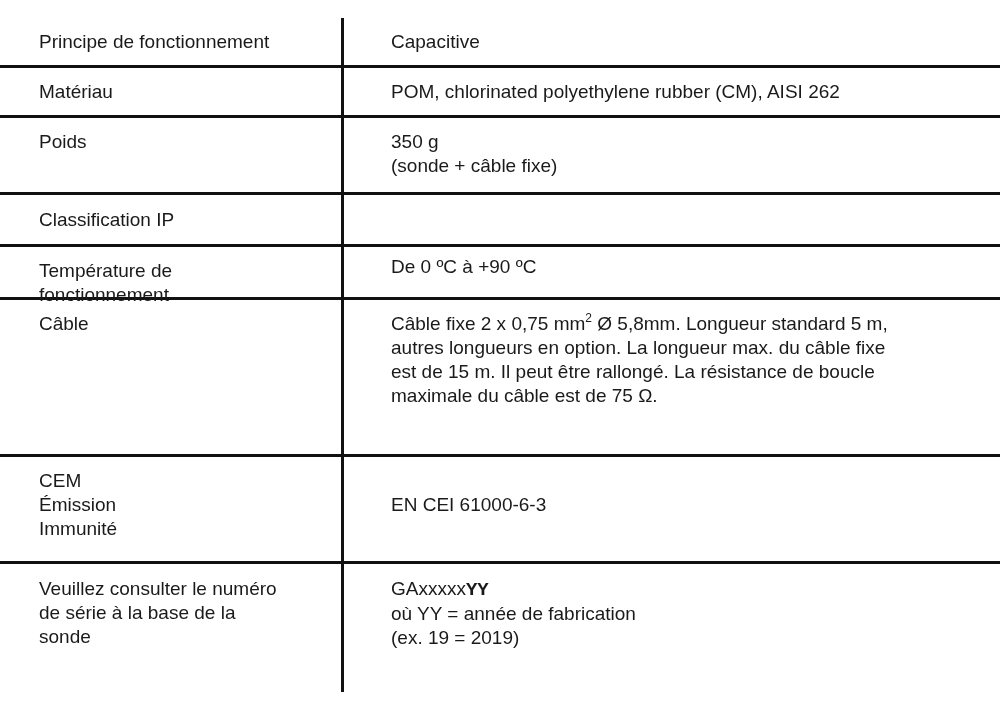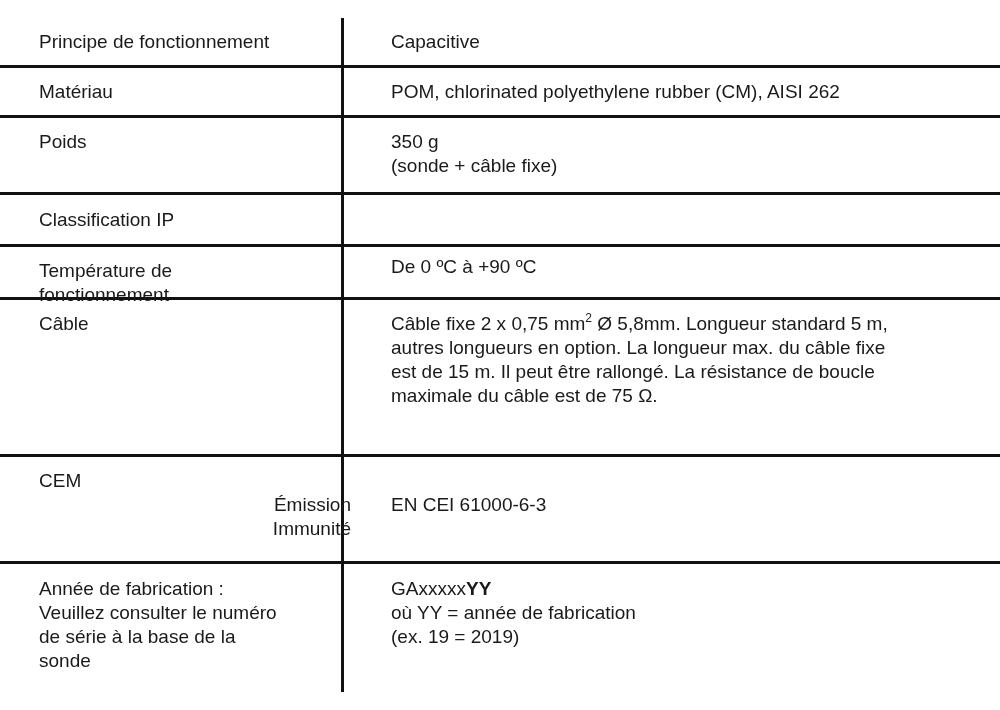--- a/index.html
+++ b/index.html
@@ -46,23 +46,23 @@
       left: 11px;
       width: 320px;
       margin-left: 28px;
     }
     .value-cell {
       left: 355px;
       width: 640px;
       margin-left: 36px;
     }
     .line { display: block; white-space: nowrap; }
-    .right { text-align: right; display: block; padding-right: 8px; }
+    .right { display: block; padding-right: 8px; }
     sup { font-size: 12px; line-height: 0; position: relative; top: -1px; }
-    b { font-weight: bold; }
+    b { font-weight: bold; font-family: Liberation Mono, monospace; }
   </style>
 </head>
 <body>
 
 <div class="spec-table">
 
   <div class="vline"></div>
   <div class="hline" style="top:65px"></div>
   <div class="hline" style="top:115px"></div>
   <div class="hline" style="top:192px"></div>
@@ -118,21 +118,20 @@
   <div class="cell label-cell" style="top:469px">
     <span class="line">CEM</span>
     <span class="right">Émission</span>
     <span class="right">Immunité</span>
   </div>
   <div class="cell value-cell" style="top:493px">
     <span class="line">EN CEI 61000-6-3</span>
   </div>
 
   <div class="cell label-cell" style="top:577px">
-    <span class="line">Année de fabrication :</span>
     <span class="line">Veuillez consulter le numéro</span>
     <span class="line">de série à la base de la</span>
     <span class="line">sonde</span>
   </div>
   <div class="cell value-cell" style="top:577px">
     <span class="line"><span>GAxxxxx</span><b>YY</b></span>
     <span class="line">où YY = année de fabrication</span>
     <span class="line">(ex. 19 = 2019)</span>
   </div>
 

